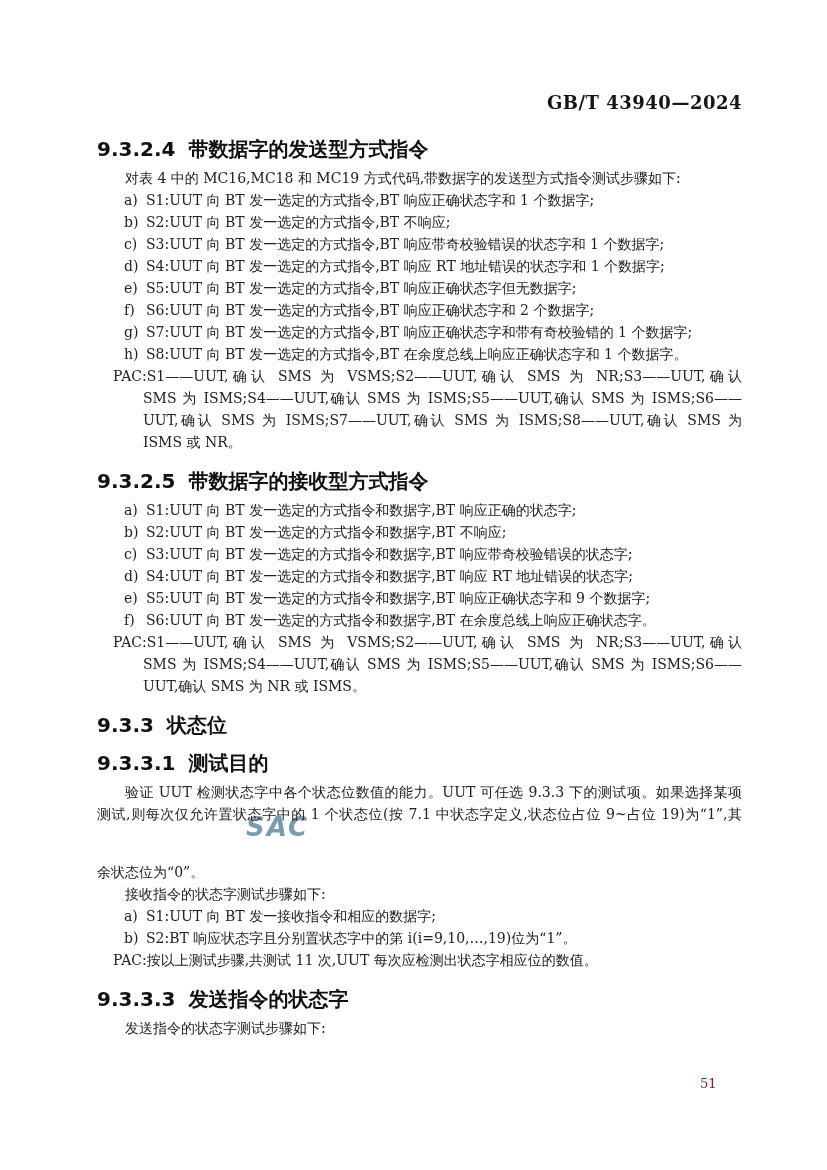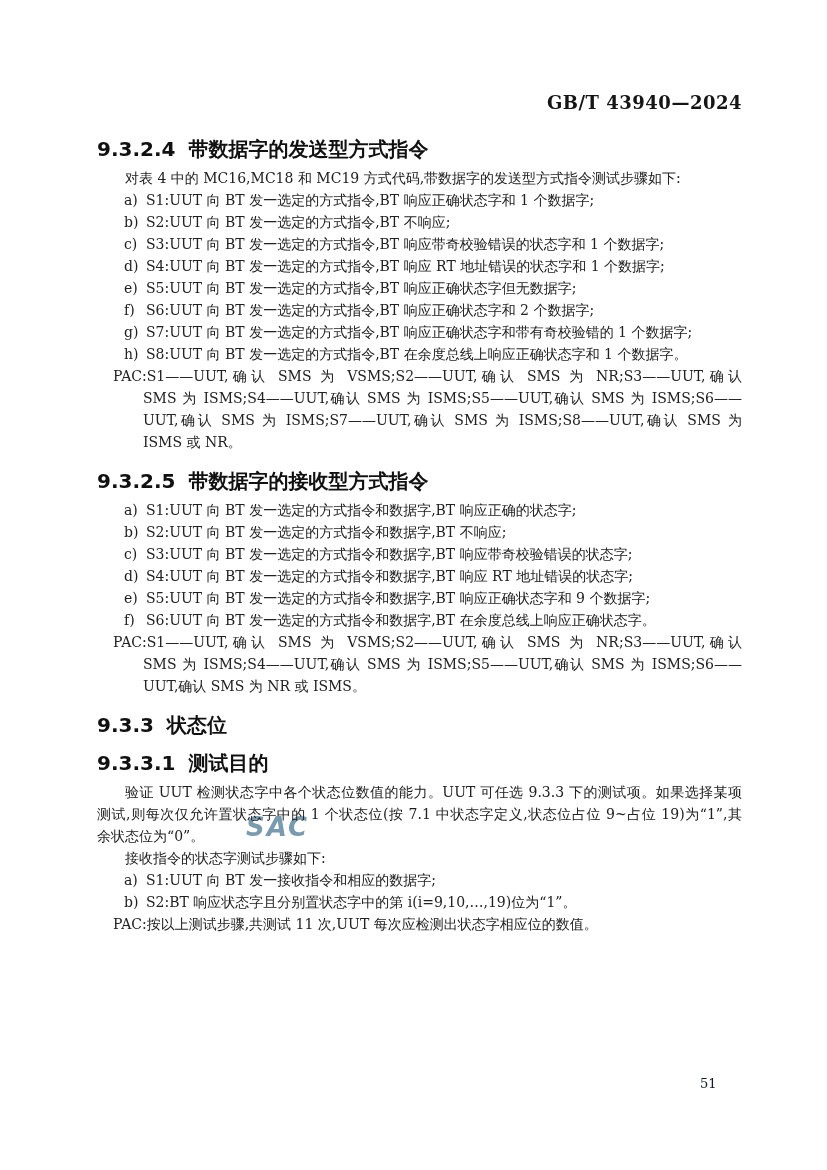--- a/index.html
+++ b/index.html
@@ -39,21 +39,21 @@
   .intro { text-indent: 28px; }
   .list .li { display: flex; padding-left: 27px; }
   .li-label { flex: none; width: 22px; }
   .li-text { flex: 1; }
   .pac { margin-left: 16px; }
   .pac .line { text-align: justify; text-align-last: justify; }
   .pac .line + .line { padding-left: 30px; }
   .pac .line:last-child { text-align-last: auto; }
   .para .line { text-align: justify; text-align-last: justify; }
   .para .line:first-child { padding-left: 28px; }
-  .para .line:last-child { text-align-last: auto; }
+  .para .line:last-child { text-align-last: auto; margin-top: 36px; }
   .watermark {
     position: absolute;
     left: 246px;
     top: 812px;
     font-family: "DejaVu Sans", "Liberation Sans", sans-serif;
     font-weight: 700;
     font-style: italic;
     font-size: 26px;
     line-height: 30px;
     letter-spacing: 2px;
@@ -62,21 +62,21 @@
     z-index: 0;
     pointer-events: none;
   }
   .content { position: relative; z-index: 1; }
   .page-number {
     position: absolute;
     left: 700px;
     top: 1076px;
     font-size: 13px;
     line-height: 16px;
-    color: #0f172a;
+    color: #7f1d1d;
   }
 </style>
 </head>
 <body>
 
 <div class="page">
 
   <div class="watermark">SAC</div>
 
   <div class="content">
@@ -194,18 +194,24 @@
         <div class="li">
             <span class="li-label">b)</span>
             <span class="li-text">S2:BT 响应状态字且分别置状态字中的第 i(i=9,10,…,19)位为“1”。</span>
           </div>
       </div>
       <div class="pac">
         <div class="line">PAC:按以上测试步骤,共测试 11 次,UUT 每次应检测出状态字相应位的数值。</div>
       </div>
     </div>
 
+    <div>
+      <div class="sec-head">
+        <span class="sec-num">9.3.3.3</span><span class="sec-title">发送指令的状态字</span>
+      </div>
+      <p class="intro">发送指令的状态字测试步骤如下:</p>
+    </div>
 
   </div>
 
   <div class="page-number">51</div>
 
 </div>
 
 </body></html>

